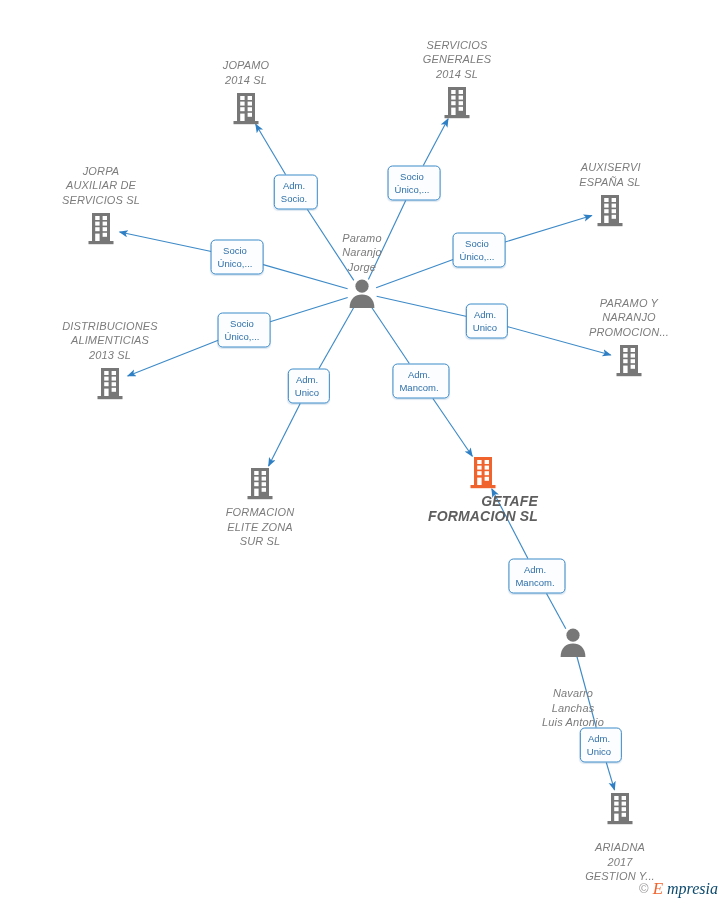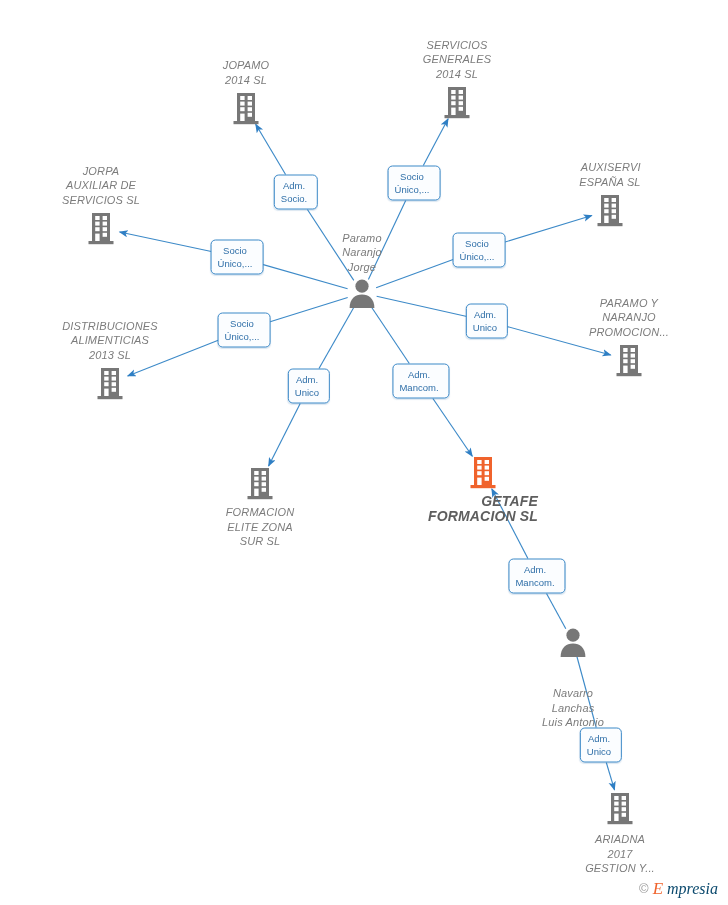--- a/index.html
+++ b/index.html
@@ -259,21 +259,21 @@
             <rect x="2.5" y="30" width="25" height="3.2" fill="#777777"></rect>
             <rect x="9.2" y="5" width="4.4" height="4.0" fill="#ffffff"></rect>
             <rect x="16.6" y="5" width="4.4" height="4.0" fill="#ffffff"></rect>
             <rect x="9.2" y="10.6" width="4.4" height="4.0" fill="#ffffff"></rect>
             <rect x="16.6" y="10.6" width="4.4" height="4.0" fill="#ffffff"></rect>
             <rect x="9.2" y="16.2" width="4.4" height="4.0" fill="#ffffff"></rect>
             <rect x="16.6" y="16.2" width="4.4" height="4.0" fill="#ffffff"></rect>
             <rect x="16.6" y="21.8" width="4.4" height="4.0" fill="#ffffff"></rect>
             <rect x="9.2" y="22.6" width="4.4" height="7.4" fill="#ffffff"></rect>
           </svg></div>
-        <div class="caption below" style="top: 24px;">
+        <div class="caption below" style="top: 32px;">
           <div>ARIADNA</div>
           <div>2017</div>
           <div>GESTION Y...</div>
         </div>
       </div>
     </div>
   <div id="rels-layer">
       <div class="relbox" style="left: 296px; top: 192px;">
         <span>Adm.</span>
         <span>Socio.</span>

